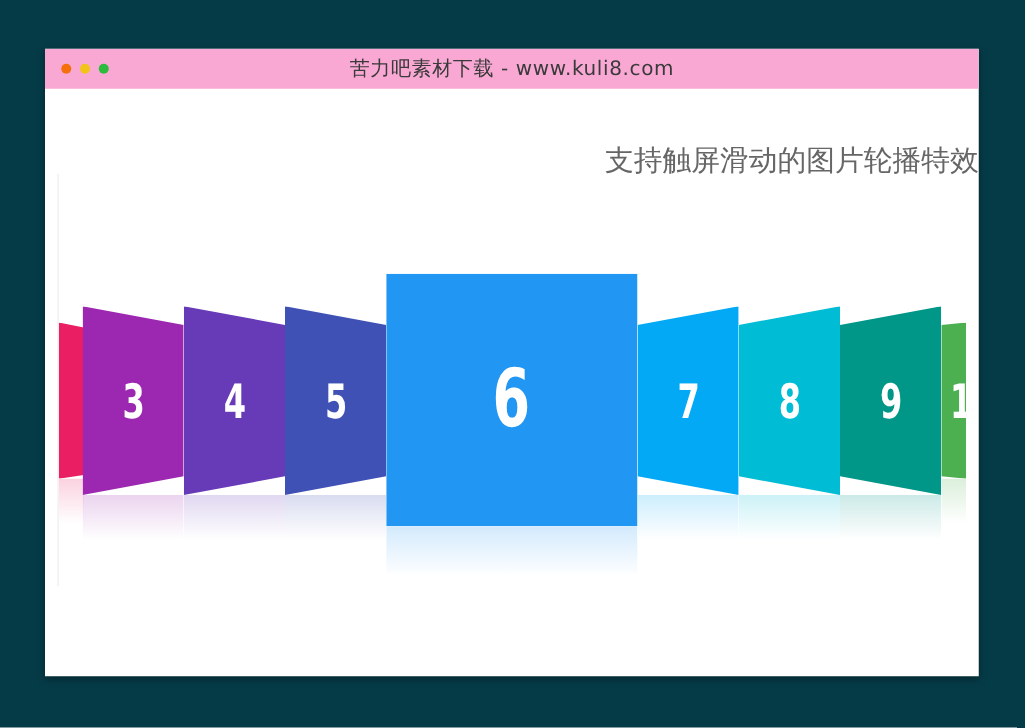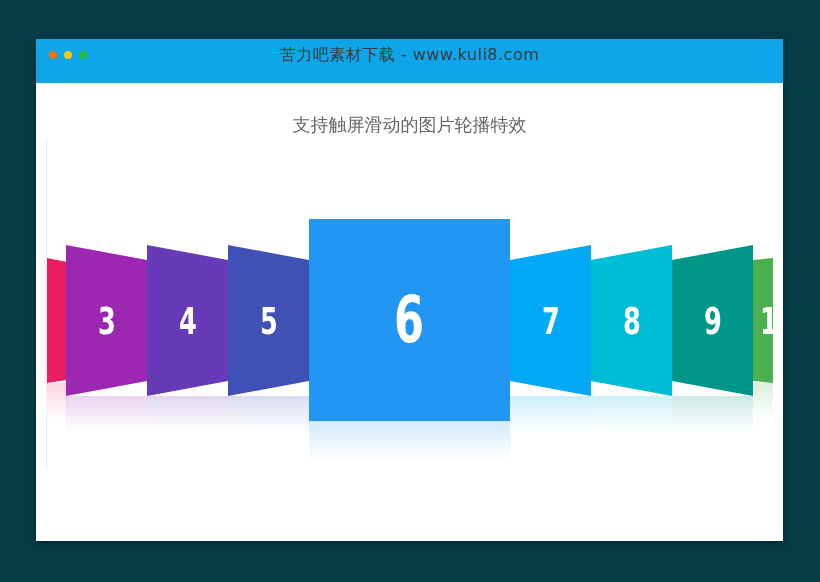--- a/index.html
+++ b/index.html
@@ -8,35 +8,35 @@
     background:#053b47;
     font-family:"DejaVu Sans", sans-serif;
     position:relative;
   }
   .window {
     position:absolute; left:36px; top:39px; width:747px; height:502px;
     background:#ffffff; overflow:hidden;
     box-shadow:0 2px 6px rgba(0,0,0,0.35);
   }
   .titlebar {
-    position:absolute; left:0; top:0; width:100%; height:44px;
-    background:#0ea5e9;
+    position:absolute; left:0; top:0; width:100%; height:32px;
+    background:#f9a8d4;
     text-decoration:underline;
   }
   .dot { position:absolute; top:12px; width:8px; height:8px; border-radius:50%; }
   .dot.red { left:13px; }
   .dot.yellow { left:28px; }
   .dot.green { left:43px; }
   .title-text {
     position:absolute; left:0; right:0; top:6px; text-align:center;
     font-size:16px; color:#3a3a3a; letter-spacing:0.5px;
   }
   .page-heading {
-    position:absolute; left:0; right:0; top:74px; text-align:center;
-    font-size:18px; color:#666666;
+    position:absolute; left:0; right:0; top:74px; text-align:right;
+    font-size:23px; color:#666666;
   }
   .stage-left-line {
     position:absolute; left:10px; top:100px; width:1px; height:330px;
     background:#eeeeee;
   }
   .slide {
     position:absolute;
     display:flex; align-items:center; justify-content:center;
     color:#ffffff; font-weight:bold;
     font-family:"DejaVu Sans Condensed","DejaVu Sans", sans-serif;

